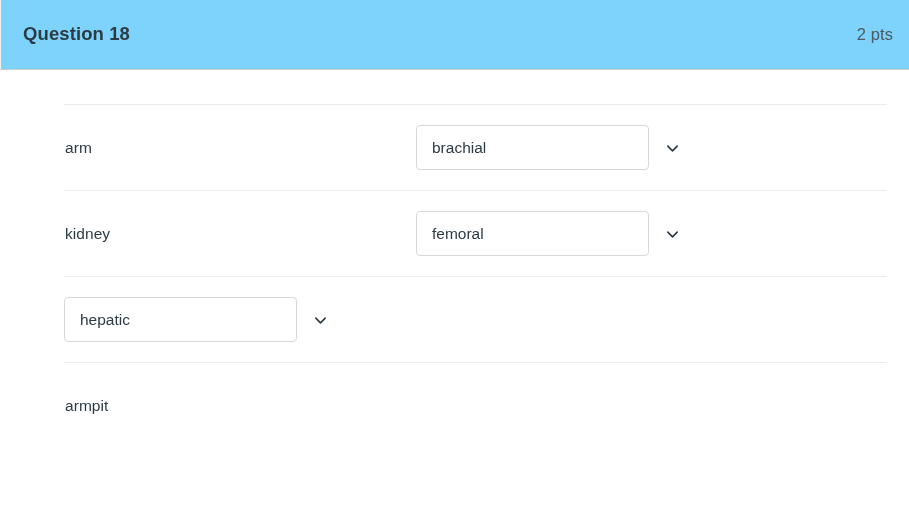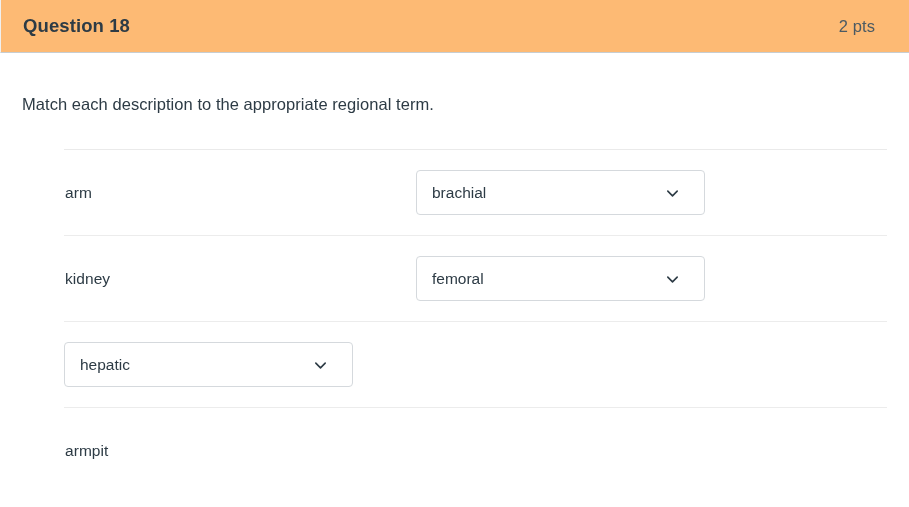--- a/index.html
+++ b/index.html
@@ -19,28 +19,28 @@
 
   .question-container {
     width: 909px;
     height: 507px;
     background: #ffffff;
     position: relative;
   }
 
   
   .question-header {
-    height: 53px;
-    background: #fdba74;
+    height: 70px;
+    background: #7dd3fc;
     border-bottom: 1px solid #c7cdd1;
     border-left: 1px solid #f0f0f0;
     display: flex;
     align-items: center;
     justify-content: space-between;
-    padding: 0 34px 0 22px;
+    padding: 0 16px 0 22px;
   }
   .question-name {
     font-size: 18.5px;
     font-weight: bold;
     color: #2d3b45;
     letter-spacing: 0.1px;
     line-height: 1;
   }
   .question-points {
     font-size: 16.5px;
@@ -91,21 +91,21 @@
   .answer-select-wrap {
     position: relative;
     width: 277px;
     flex: 0 0 277px;
   }
 
   .answer-select {
     -webkit-appearance: none;
     -moz-appearance: none;
     appearance: none;
-    width: 289px;
+    width: 233px;
     height: 45px;
     background: #ffffff;
     border: 1px solid #d5d9dd;
     border-radius: 4px;
     font-family: "Liberation Sans", sans-serif;
     font-size: 15.5px;
     color: #2d3b45;
     padding: 0 34px 0 15px;
     line-height: 43px;
     outline: none;
@@ -131,21 +131,20 @@
 
 <div class="question-container">
 
   <div class="question-header">
     <div class="question-name">Question 18</div>
     <div class="question-points">2 pts</div>
   </div>
 
   <div class="question-body">
 
-    <div class="question-text">Match each description to the appropriate regional term.</div>
 
     <div class="answers">
 
       <div class="answer-row">
         <div class="answer-label">arm</div>
         <div class="answer-select-wrap">
           <select class="answer-select"><option value="brachial">brachial</option><option value="femoral">femoral</option><option value="hepatic">hepatic</option><option value="axillary">axillary</option></select>
           <span class="select-chevron">
             <svg width="15" height="15" viewBox="0 0 16 16" fill="none" xmlns="http://www.w3.org/2000/svg">
               <path d="M3 6 L8 11 L13 6" stroke="#2d3b45" stroke-width="1.7" stroke-linecap="round" stroke-linejoin="round" fill="none"></path>

